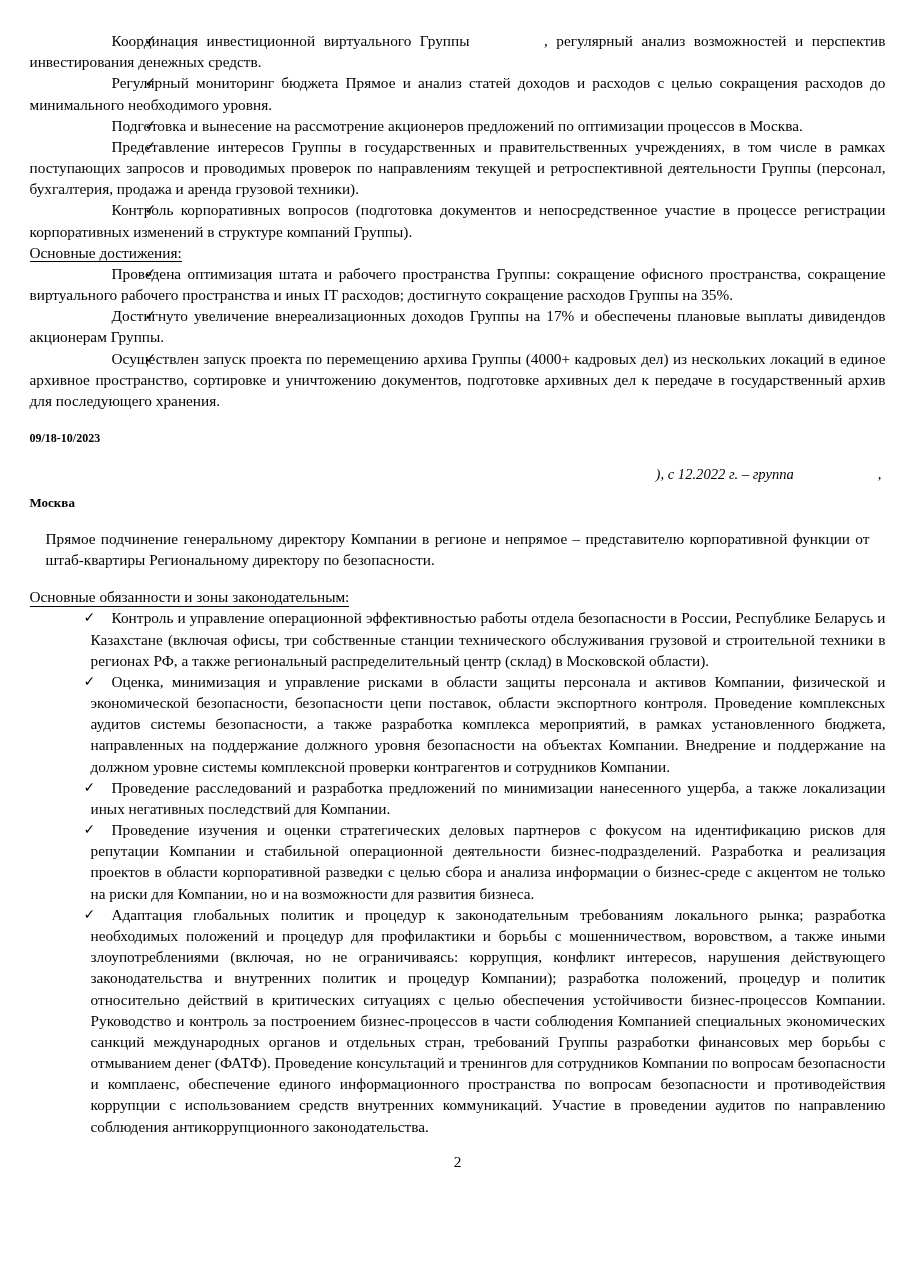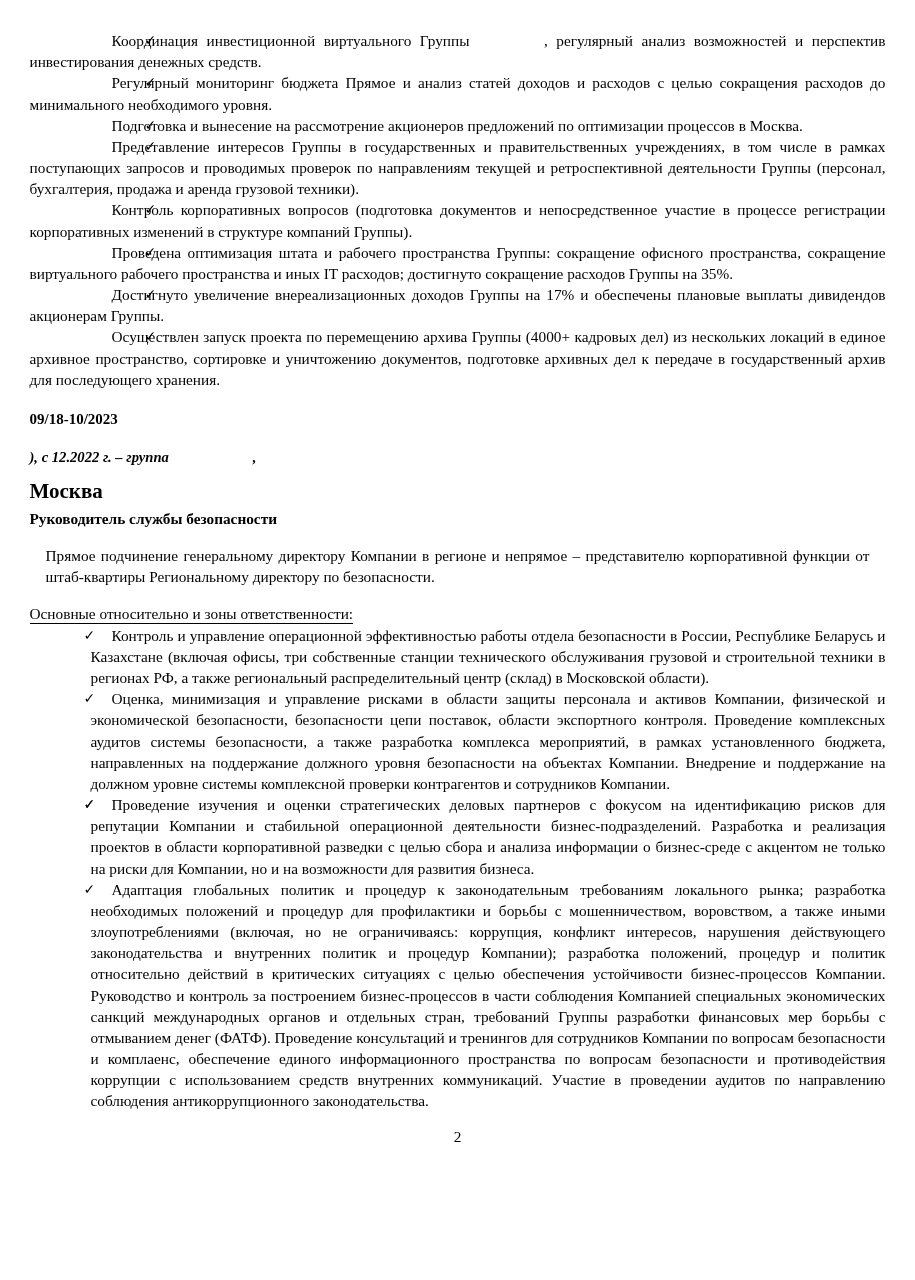--- a/index.html
+++ b/index.html
@@ -76,35 +76,36 @@
     width: 58px;
   }
 
   .uline {
     display: inline-block;
     border-bottom: 1px solid #000;
     line-height: 1.15;
   }
   .date-line {
     font-weight: bold;
-    font-size: 15px;
+    font-size: 12px;
     margin: 19px 0 0 0;
     text-align: left;
   }
   .org-line {
-    font-weight: bold;
+    font-weight: normal;
     font-style: italic;
     font-size: 14.6px;
     margin: 17px 0 8px 0;
+    text-align: right;
     padding-right: 4px;
     white-space: nowrap;
   }
   .city-line {
     font-weight: bold;
-    font-size: 21px;
+    font-size: 13px;
     margin: 10px 0 0 0;
     text-align: left;
   }
   .role-line {
     font-weight: bold;
     font-size: 15.3px;
     margin: 2px 0 0 0;
     text-align: left;
   }
   .para {
@@ -143,20 +144,23 @@
       <li>
         <span class="tick">✓</span>
         <span>Представление интересов Группы в государственных и правительственных учреждениях, в том числе в рамках поступающих запросов и проводимых проверок по направлениям текущей и ретроспективной деятельности Группы (персонал, бухгалтерия, продажа и аренда грузовой техники).</span>
       </li>
       <li>
         <span class="tick">✓</span>
         <span>Контроль корпоративных вопросов (подготовка документов и непосредственное участие в процессе регистрации корпоративных изменений в структуре компаний Группы).</span>
       </li>
     </ul>
 
+    <p class="subhead">
+      <span class="uline">Основные достижения:</span>
+    </p>
 
     <ul class="blist flushback">
       <li>
         <span class="tick">✓</span>
         <span>Проведена оптимизация штата и рабочего пространства Группы: сокращение офисного пространства, сокращение виртуального рабочего пространства и иных IT расходов; достигнуто сокращение расходов Группы на 35%.</span>
       </li>
       <li>
         <span class="tick">✓</span>
         <span>Достигнуто увеличение внереализационных доходов Группы на 17% и обеспечены плановые выплаты дивидендов акционерам Группы.</span>
       </li>
@@ -164,39 +168,39 @@
         <span class="tick">✓</span>
         <span>Осуществлен запуск проекта по перемещению архива Группы (4000+ кадровых дел) из нескольких локаций в единое архивное пространство, сортировке и уничтожению документов, подготовке архивных дел к передаче в государственный архив для последующего хранения.</span>
       </li>
     </ul>
 
     <p class="date-line">09/18-10/2023</p>
 
     <p class="org-line"><span>), </span><span>с 12.2022 г. – группа</span><span class="redact-sm"></span><span class="redact-md"></span><span>,</span></p>
 
     <p class="city-line">Москва</p>
-    <p class="role-line">Руководитель службы безопасности</p>
 
     <p class="para">Прямое подчинение генеральному директору Компании в регионе и непрямое – представителю корпоративной функции от штаб-квартиры Региональному директору по безопасности.</p>
 
     <p class="subhead">
-      <span class="uline">Основные относительно и зоны ответственности:</span>
+      <span class="uline">Основные обязанности и зоны законодательным:</span>
     </p>
 
     <ul class="blist hanging">
       <li>
         <span class="tick">✓</span>
         <span>Контроль и управление операционной эффективностью работы отдела безопасности в России, Республике Беларусь и Казахстане (включая офисы, три собственные станции технического обслуживания грузовой и строительной техники в регионах РФ, а также региональный распределительный центр (склад) в Московской области).</span>
       </li>
       <li>
         <span class="tick">✓</span>
         <span>Оценка, минимизация и управление рисками в области защиты персонала и активов Компании, физической и экономической безопасности, безопасности цепи поставок, области экспортного контроля. Проведение комплексных аудитов системы безопасности, а также разработка комплекса мероприятий, в рамках установленного бюджета, направленных на поддержание должного уровня безопасности на объектах Компании. Внедрение и поддержание на должном уровне системы комплексной проверки контрагентов и сотрудников Компании.</span>
       </li>
       <li>
         <span class="tick">✓</span>
+        <span>Проведение расследований и разработка предложений по минимизации нанесенного ущерба, а также локализации иных негативных последствий для Компании.</span>
       </li>
       <li>
         <span class="tick">✓</span>
         <span>Проведение изучения и оценки стратегических деловых партнеров с фокусом на идентификацию рисков для репутации Компании и стабильной операционной деятельности бизнес-подразделений. Разработка и реализация проектов в области корпоративной разведки с целью сбора и анализа информации о бизнес-среде с акцентом не только на риски для Компании, но и на возможности для развития бизнеса.</span>
       </li>
       <li>
         <span class="tick">✓</span>
         <span>Адаптация глобальных политик и процедур к законодательным требованиям локального рынка; разработка необходимых положений и процедур для профилактики и борьбы с мошенничеством, воровством, а также иными злоупотреблениями (включая, но не ограничиваясь: коррупция, конфликт интересов, нарушения действующего законодательства и внутренних политик и процедур Компании); разработка положений, процедур и политик относительно действий в критических ситуациях с целью обеспечения устойчивости бизнес-процессов Компании. Руководство и контроль за построением бизнес-процессов в части соблюдения Компанией специальных экономических санкций международных органов и отдельных стран, требований Группы разработки финансовых мер борьбы с отмыванием денег (ФАТФ). Проведение консультаций и тренингов для сотрудников Компании по вопросам безопасности и комплаенс, обеспечение единого информационного пространства по вопросам безопасности и противодействия коррупции с использованием средств внутренних коммуникаций. Участие в проведении аудитов по направлению соблюдения антикоррупционного законодательства.</span>
       </li>
     </ul>

